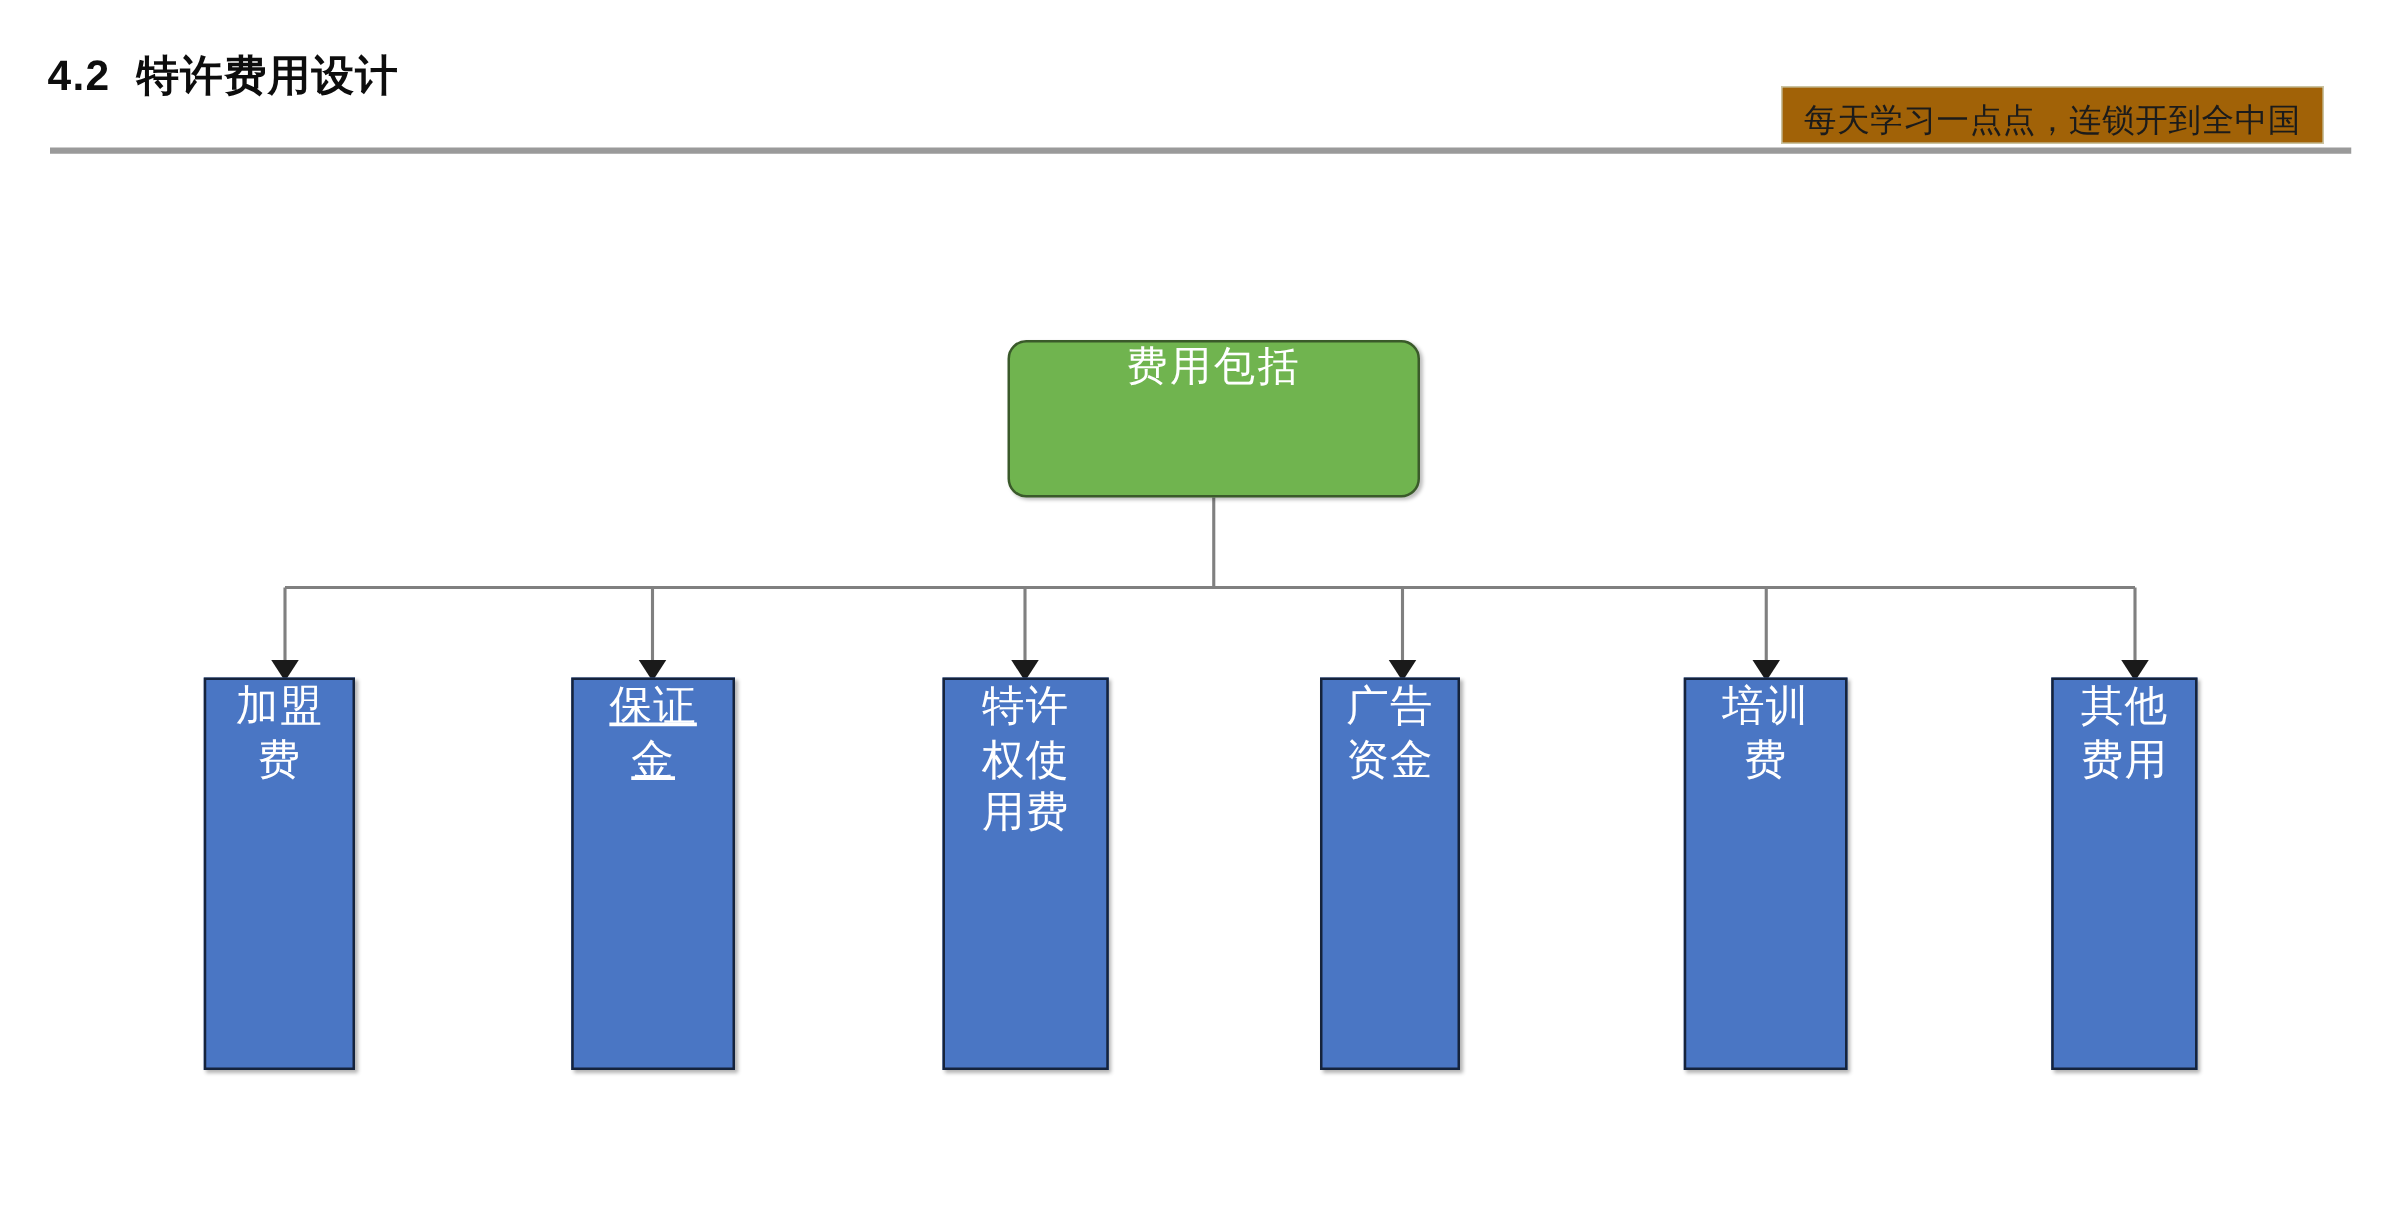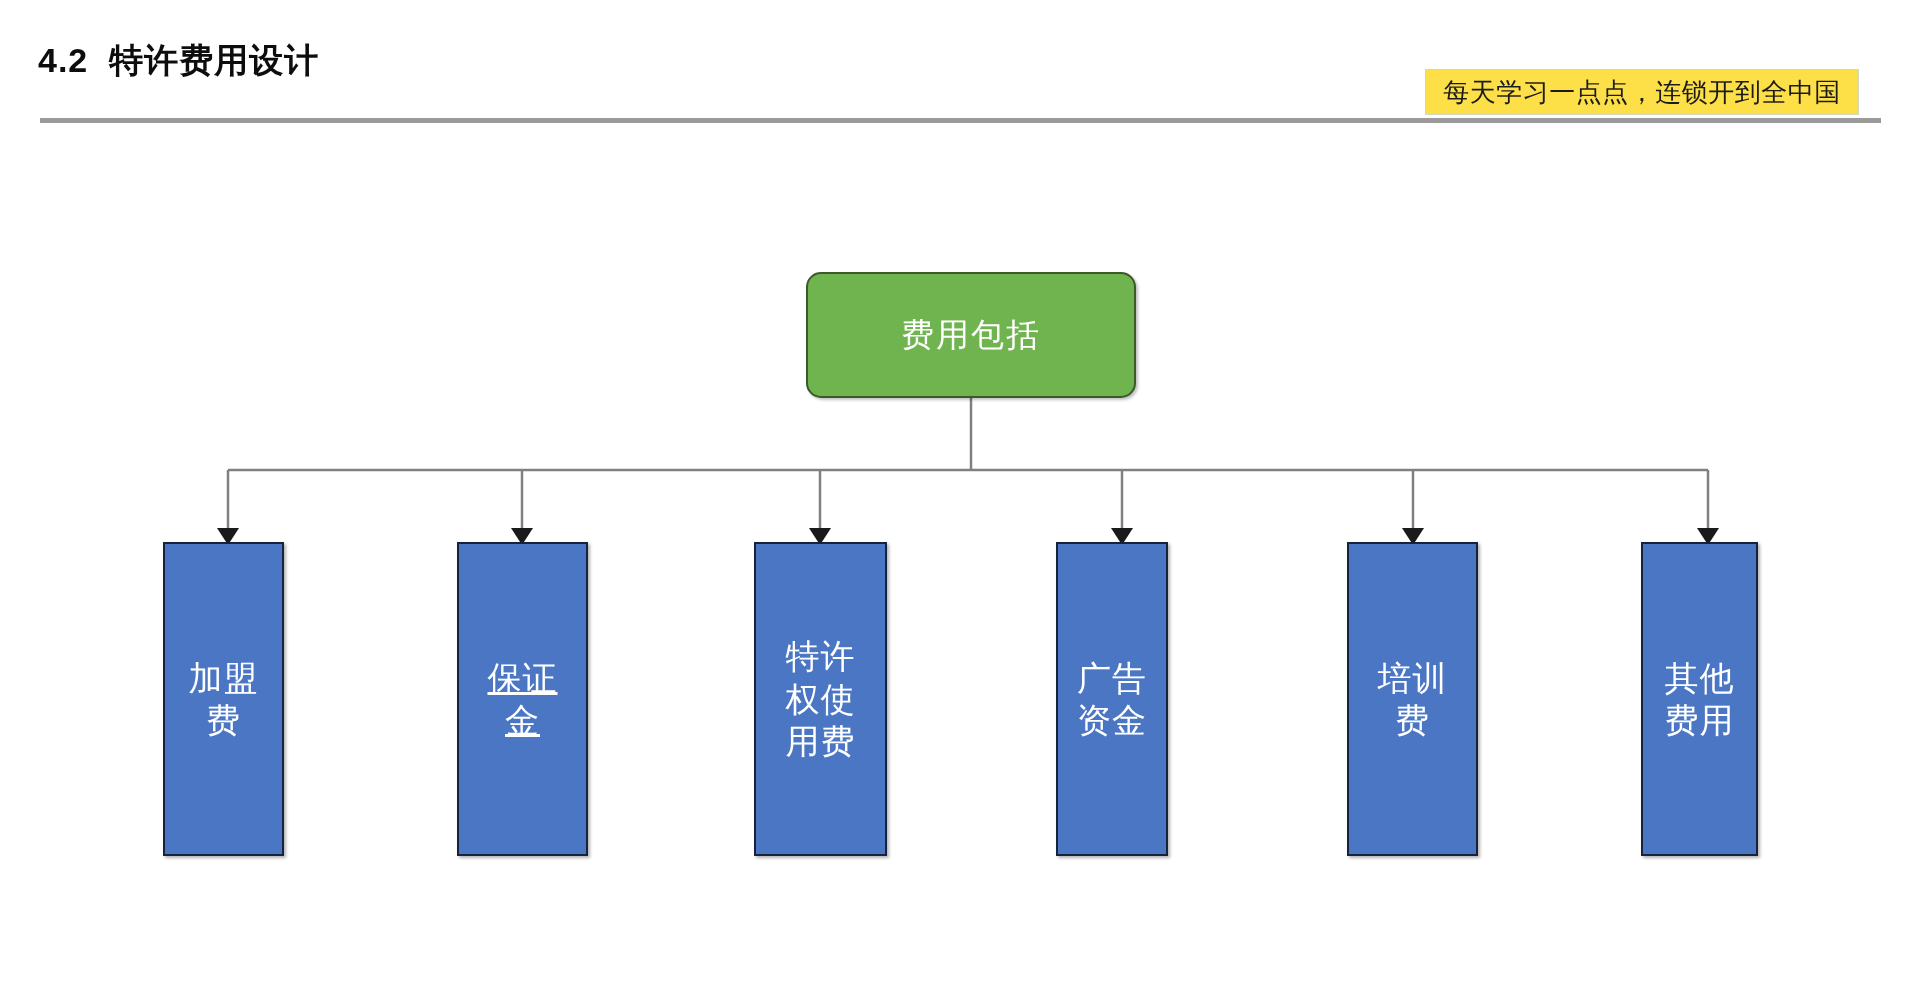--- a/index.html
+++ b/index.html
@@ -39,25 +39,25 @@
     width: 1841px;
     height: 5px;
     background: #9a9a9a;
   }
   #tagline-badge {
     position: absolute;
     left: 1425px;
     top: 69px;
     width: 434px;
     height: 46px;
-    background: #fde047;
+    background: #a16207;
     border: 1px solid #cfd6c0;
     box-sizing: border-box;
     display: flex;
-    align-items: center;
+    align-items: flex-end;
     justify-content: center;
   }
   #tagline-text {
     font-size: 26px;
     color: #1b1b1b;
     white-space: pre;
     letter-spacing: 0.5px;
   }
 
   
@@ -73,21 +73,21 @@
     left: 0; top: 0;
     width: 1913px;
     height: 985px;
     pointer-events: none;
   }
 
   .node {
     position: absolute;
     box-sizing: border-box;
     display: flex;
-    align-items: center;
+    align-items: flex-start;
     justify-content: center;
     text-align: center;
     color: #ffffff;
   }
 
   #root-node {
     left: 806px;
     top: 272px;
     width: 330px;
     height: 126px;

